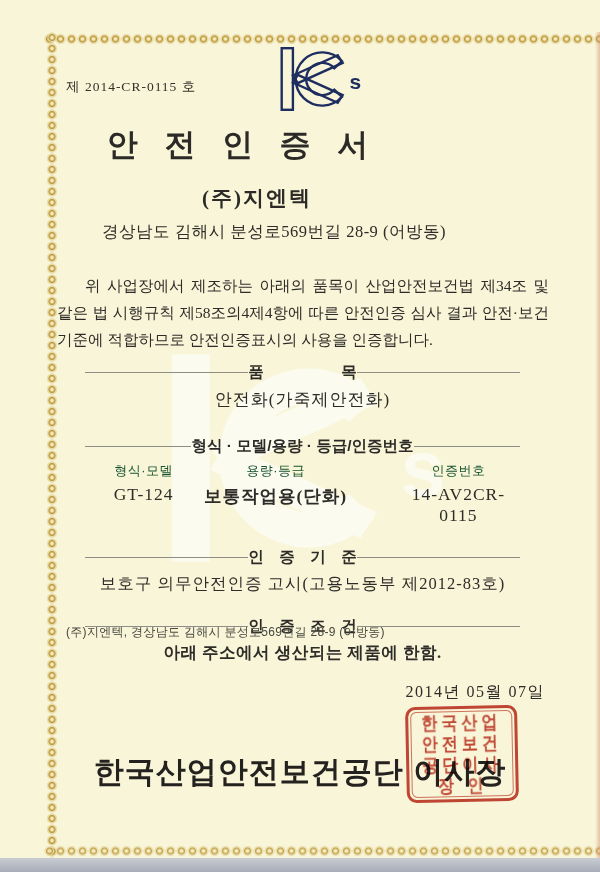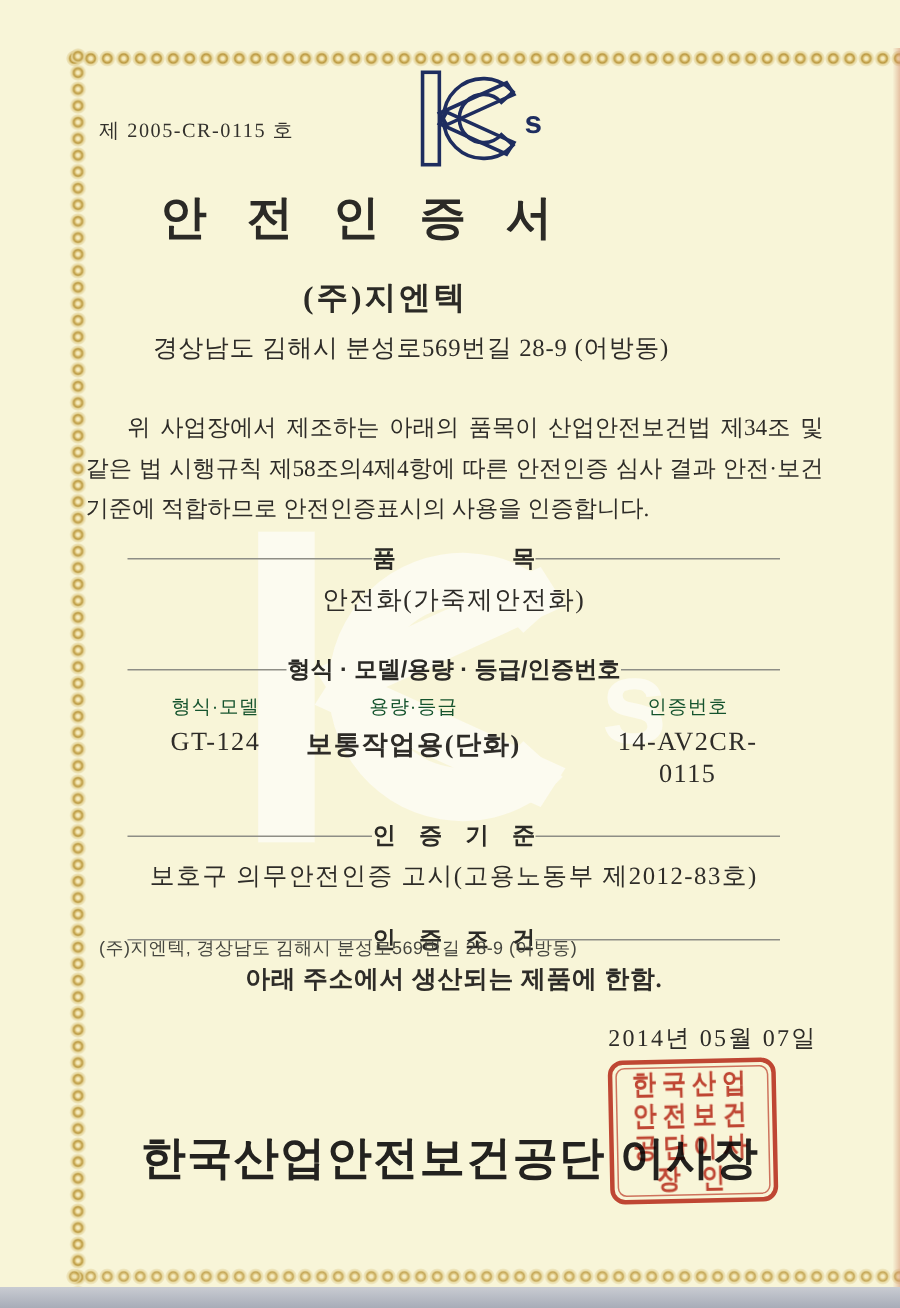--- a/index.html
+++ b/index.html
@@ -132,21 +132,21 @@
   <svg id="watermark" viewBox="0 0 130 100" preserveAspectRatio="xMidYMid meet">
     <g fill="#fdfcf4">
       <rect x="6" y="6" width="16" height="88"></rect>
       <path d="M22,45 L86,16 L93,27 L29,56 Z"></path>
       <path d="M29,44 L93,73 L86,84 L22,55 Z"></path>
       <path d="M92.2,24.6 A38,38 0 1 0 92.2,75.4 L81.1,65.4 A23,23 0 1 1 81.1,34.6 Z"></path>
       <text x="103" y="66" font-family="Liberation Sans, DejaVu Sans, sans-serif" font-size="34" font-weight="bold">s</text>
     </g>
   </svg>
 
-  <div id="doc-number" class="content">제 2005-CR-0115 호</div>
+  <div id="doc-number" class="content">제 2014-CR-0115 호</div>
 
   <svg id="kc-logo" class="content" viewBox="0 0 130 100" preserveAspectRatio="xMidYMid meet">
     <g fill="none" stroke="#1e2d5f" stroke-width="3.4" stroke-linejoin="miter">
       <rect x="6" y="6" width="16" height="88"></rect>
       <path d="M22,45 L86,16 L93,27 L29,56 Z"></path>
       <path d="M29,44 L93,73 L86,84 L22,55 Z"></path>
       <path d="M92.2,24.6 A38,38 0 1 0 92.2,75.4 L81.1,65.4 A23,23 0 1 1 81.1,34.6 Z"></path>
     </g>
     <text x="103" y="64" font-family="Liberation Sans, DejaVu Sans, sans-serif" font-size="30" font-weight="bold" fill="#1e2d5f">s</text>
   </svg>

